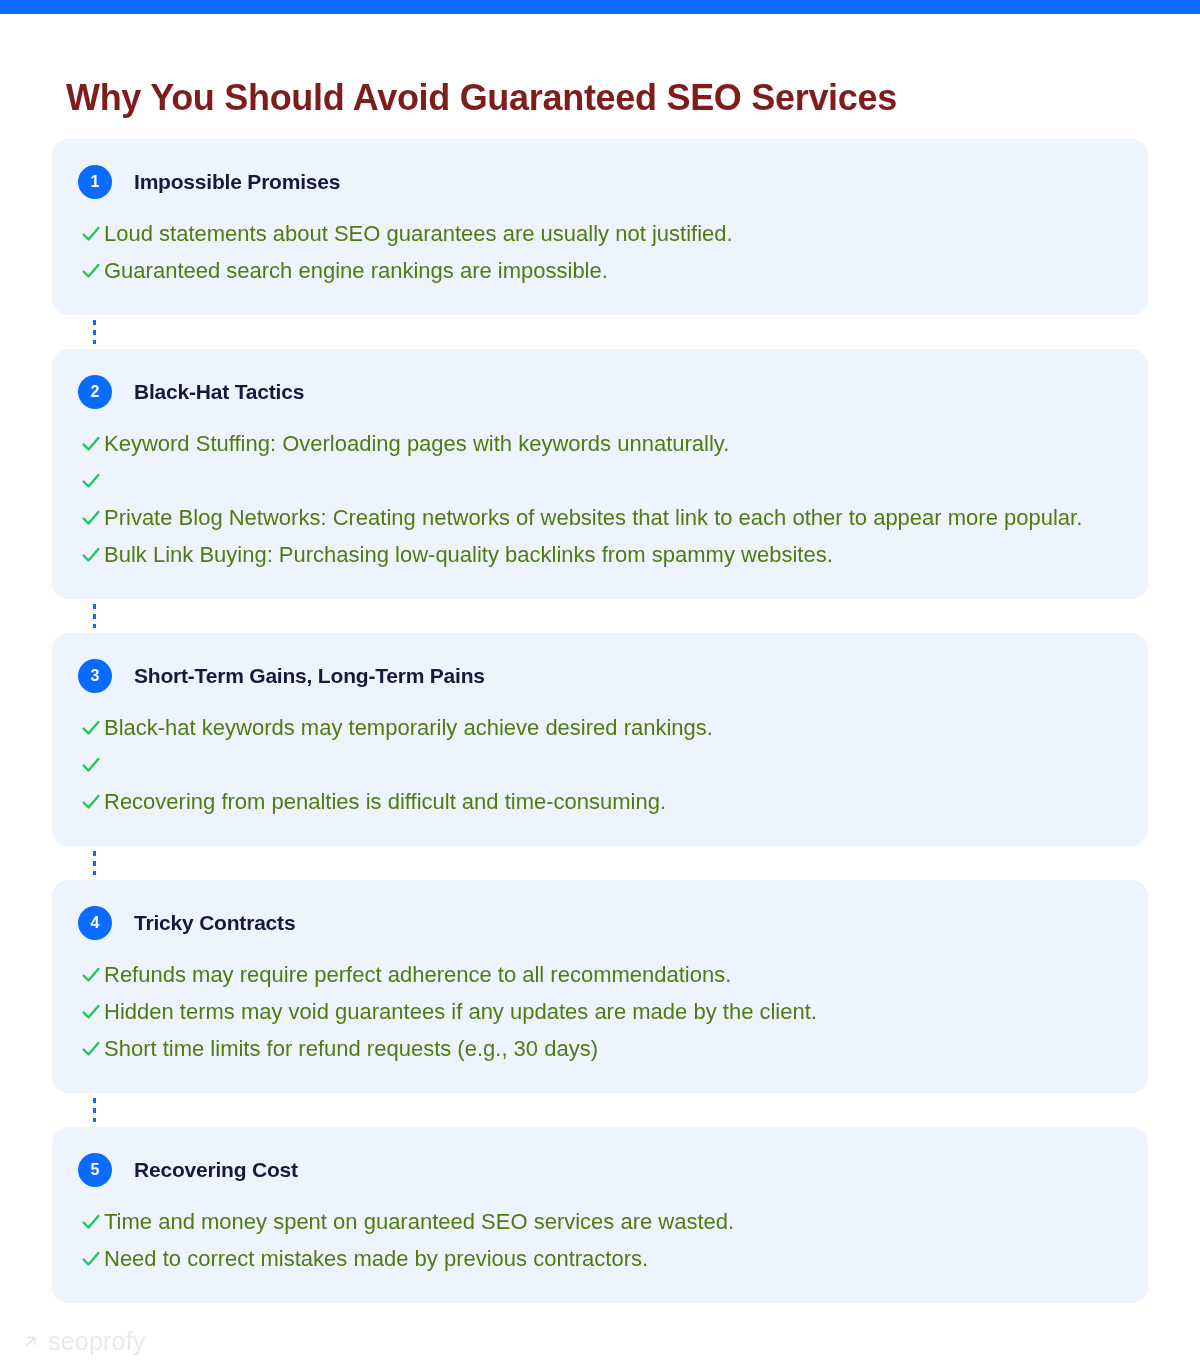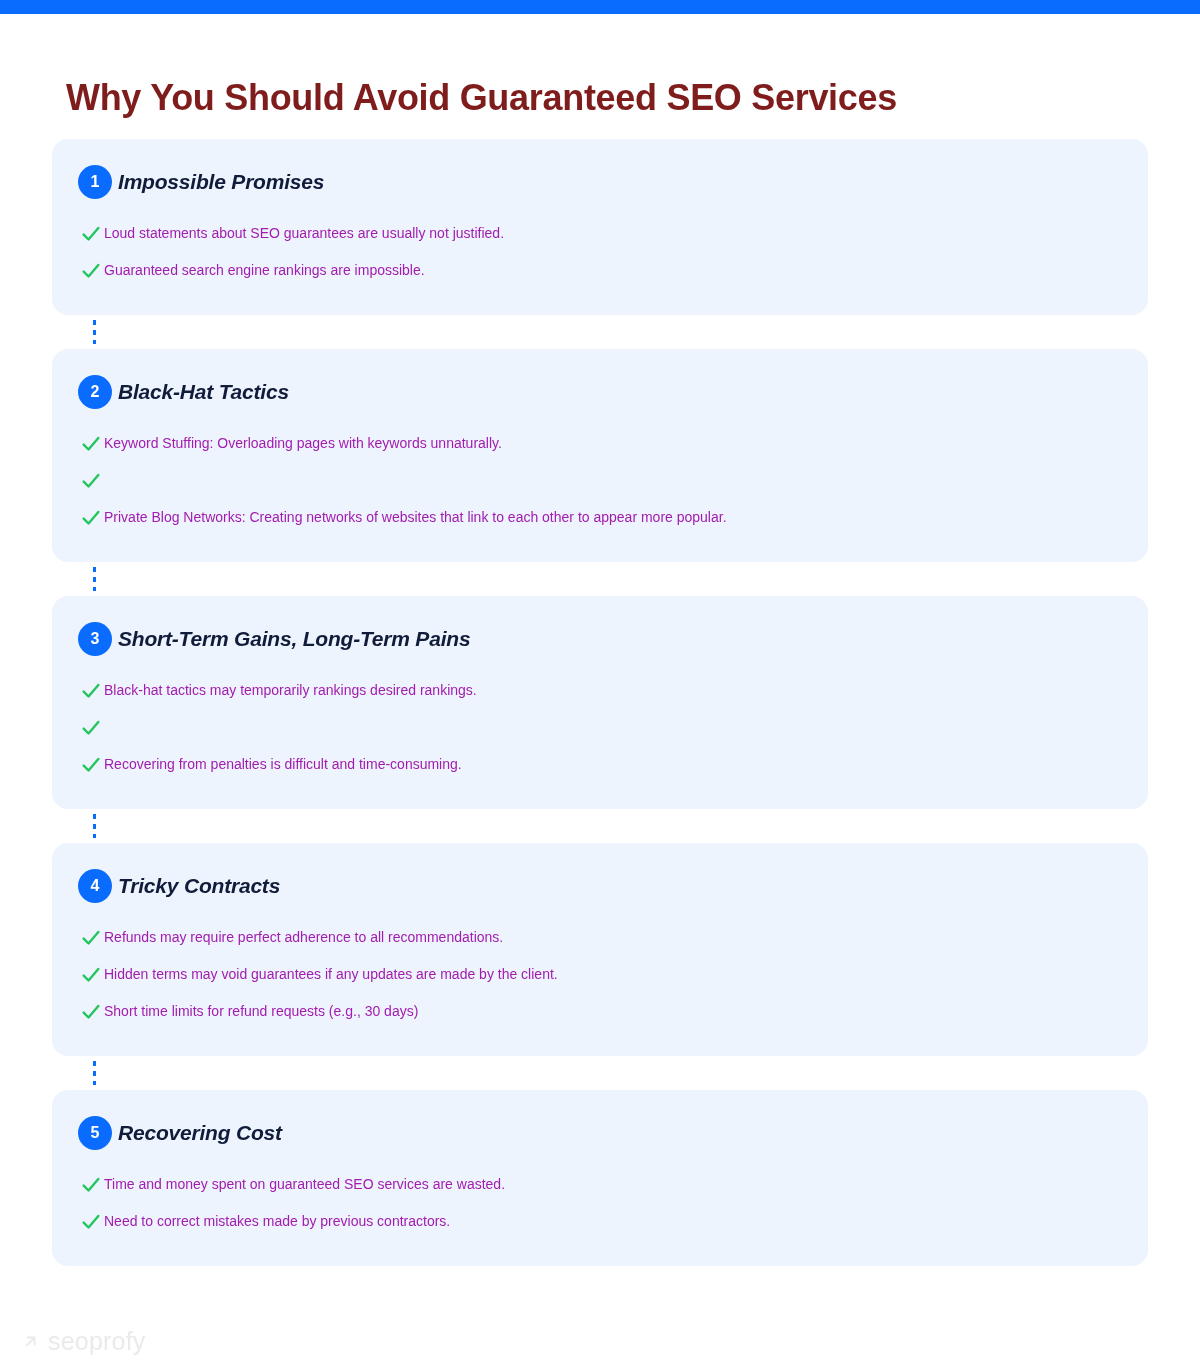--- a/index.html
+++ b/index.html
@@ -70,49 +70,48 @@
     font-size: 16px;
     font-weight: bold;
     display: flex;
     align-items: center;
     justify-content: center;
     flex: 0 0 34px;
     line-height: 1;
   }
 
   .card-title {
-    margin-left: 6px;
+    margin-left: 22px;
     font-size: 21px;
     font-weight: bold;
     color: #111c3a;
     letter-spacing: -0.2px;
     white-space: nowrap;
-    font-style: italic;
   }
 
   .bullets { list-style: none; }
 
   .bullet {
     display: flex;
     align-items: flex-start;
     padding: 7px 0;
   }
 
   .check-icon {
     flex: 0 0 26px;
     width: 26px;
     height: 22px;
     display: block;
     margin-top: 1px;
   }
 
   .bullet-text {
-    font-size: 14px;
+    font-size: 22px;
     line-height: 23px;
-    color: #a21caf;
+    color: #4d7c0f;
   }
 
   
   .connector {
     height: 34px;
     position: relative;
   }
   .connector-line {
     position: absolute;
     left: 41px;
@@ -198,38 +197,44 @@
             <svg class="check-icon" viewBox="0 0 24 24">
               <path d="M4 12.6 L9.3 18 L20 5.4" fill="none" stroke="#22c55e" stroke-width="2.6" stroke-linecap="round" stroke-linejoin="round"></path>
             </svg>
           </li>
           <li class="bullet">
             <svg class="check-icon" viewBox="0 0 24 24">
               <path d="M4 12.6 L9.3 18 L20 5.4" fill="none" stroke="#22c55e" stroke-width="2.6" stroke-linecap="round" stroke-linejoin="round"></path>
             </svg>
             <span class="bullet-text">Private Blog Networks: Creating networks of websites that link to each other to appear more popular.</span>
           </li>
+          <li class="bullet">
+            <svg class="check-icon" viewBox="0 0 24 24">
+              <path d="M4 12.6 L9.3 18 L20 5.4" fill="none" stroke="#22c55e" stroke-width="2.6" stroke-linecap="round" stroke-linejoin="round"></path>
+            </svg>
+            <span class="bullet-text">Bulk Link Buying: Purchasing low-quality backlinks from spammy websites.</span>
+          </li>
         </ul>
       </div>
     </div>
     <div class="connector">
       <div class="connector-line"></div>
     </div>
     <div class="card-wrap">
       <div class="card">
         <div class="card-head">
           <span class="badge">3</span>
           <span class="card-title">Short-Term Gains, Long-Term Pains</span>
         </div>
         <ul class="bullets">
           <li class="bullet">
             <svg class="check-icon" viewBox="0 0 24 24">
               <path d="M4 12.6 L9.3 18 L20 5.4" fill="none" stroke="#22c55e" stroke-width="2.6" stroke-linecap="round" stroke-linejoin="round"></path>
             </svg>
-            <span class="bullet-text">Black-hat tactics may temporarily rankings desired rankings.</span>
+            <span class="bullet-text">Black-hat keywords may temporarily achieve desired rankings.</span>
           </li>
           <li class="bullet">
             <svg class="check-icon" viewBox="0 0 24 24">
               <path d="M4 12.6 L9.3 18 L20 5.4" fill="none" stroke="#22c55e" stroke-width="2.6" stroke-linecap="round" stroke-linejoin="round"></path>
             </svg>
           </li>
           <li class="bullet">
             <svg class="check-icon" viewBox="0 0 24 24">
               <path d="M4 12.6 L9.3 18 L20 5.4" fill="none" stroke="#22c55e" stroke-width="2.6" stroke-linecap="round" stroke-linejoin="round"></path>
             </svg>

